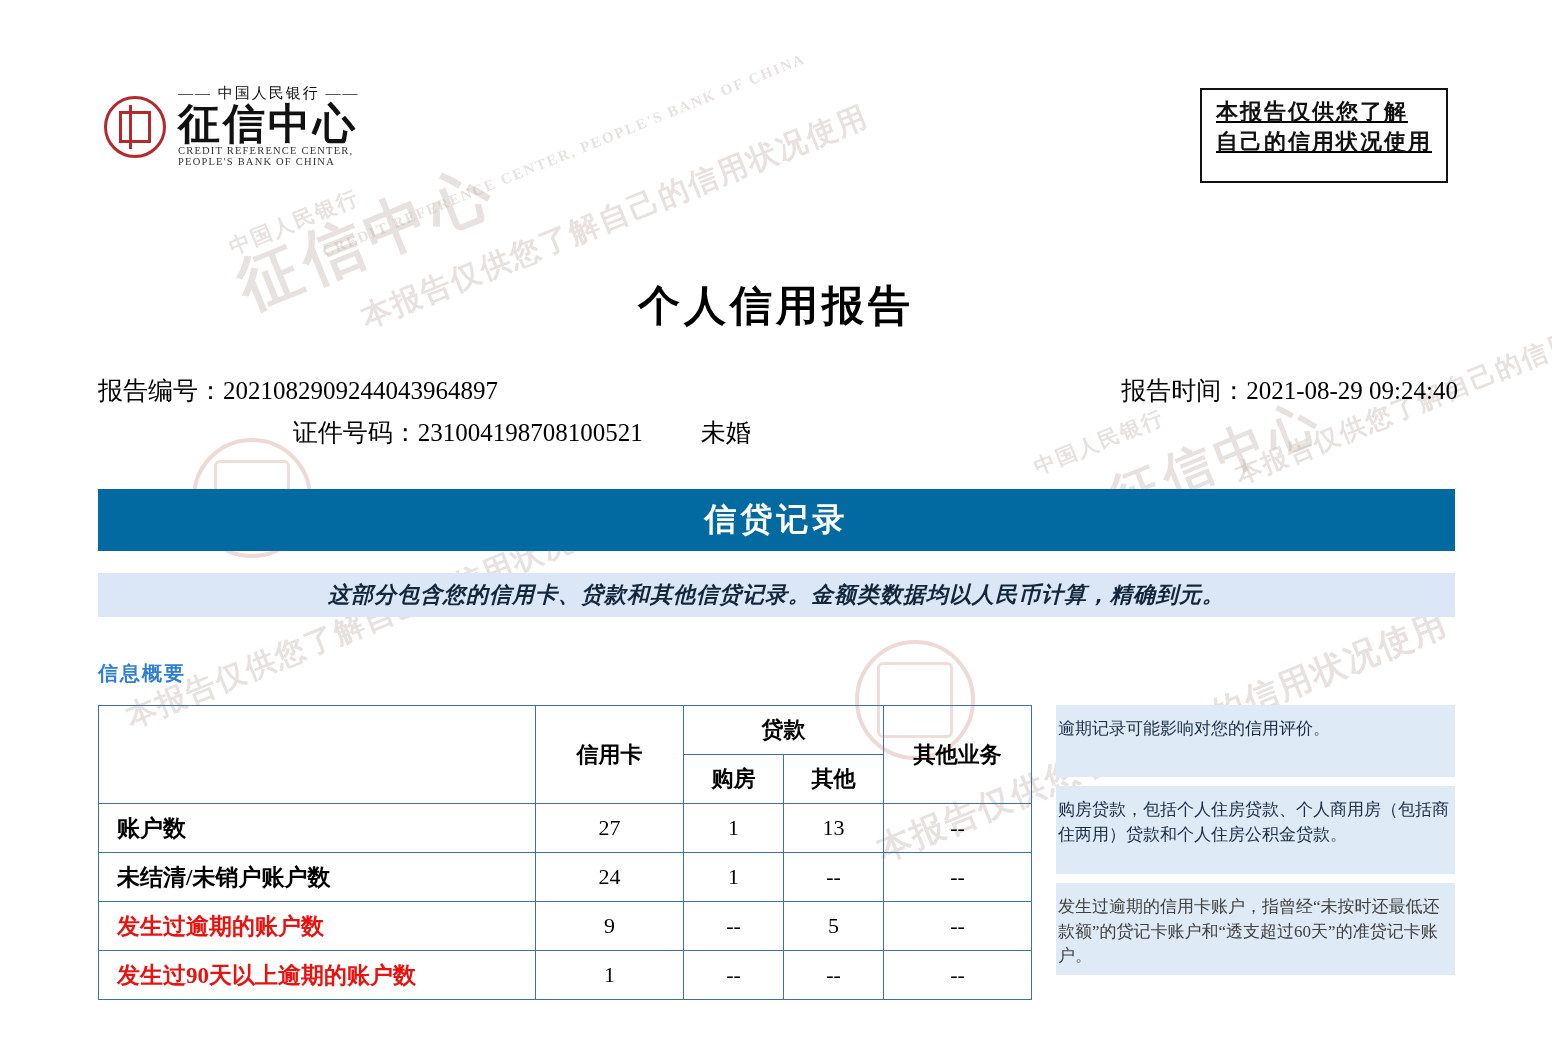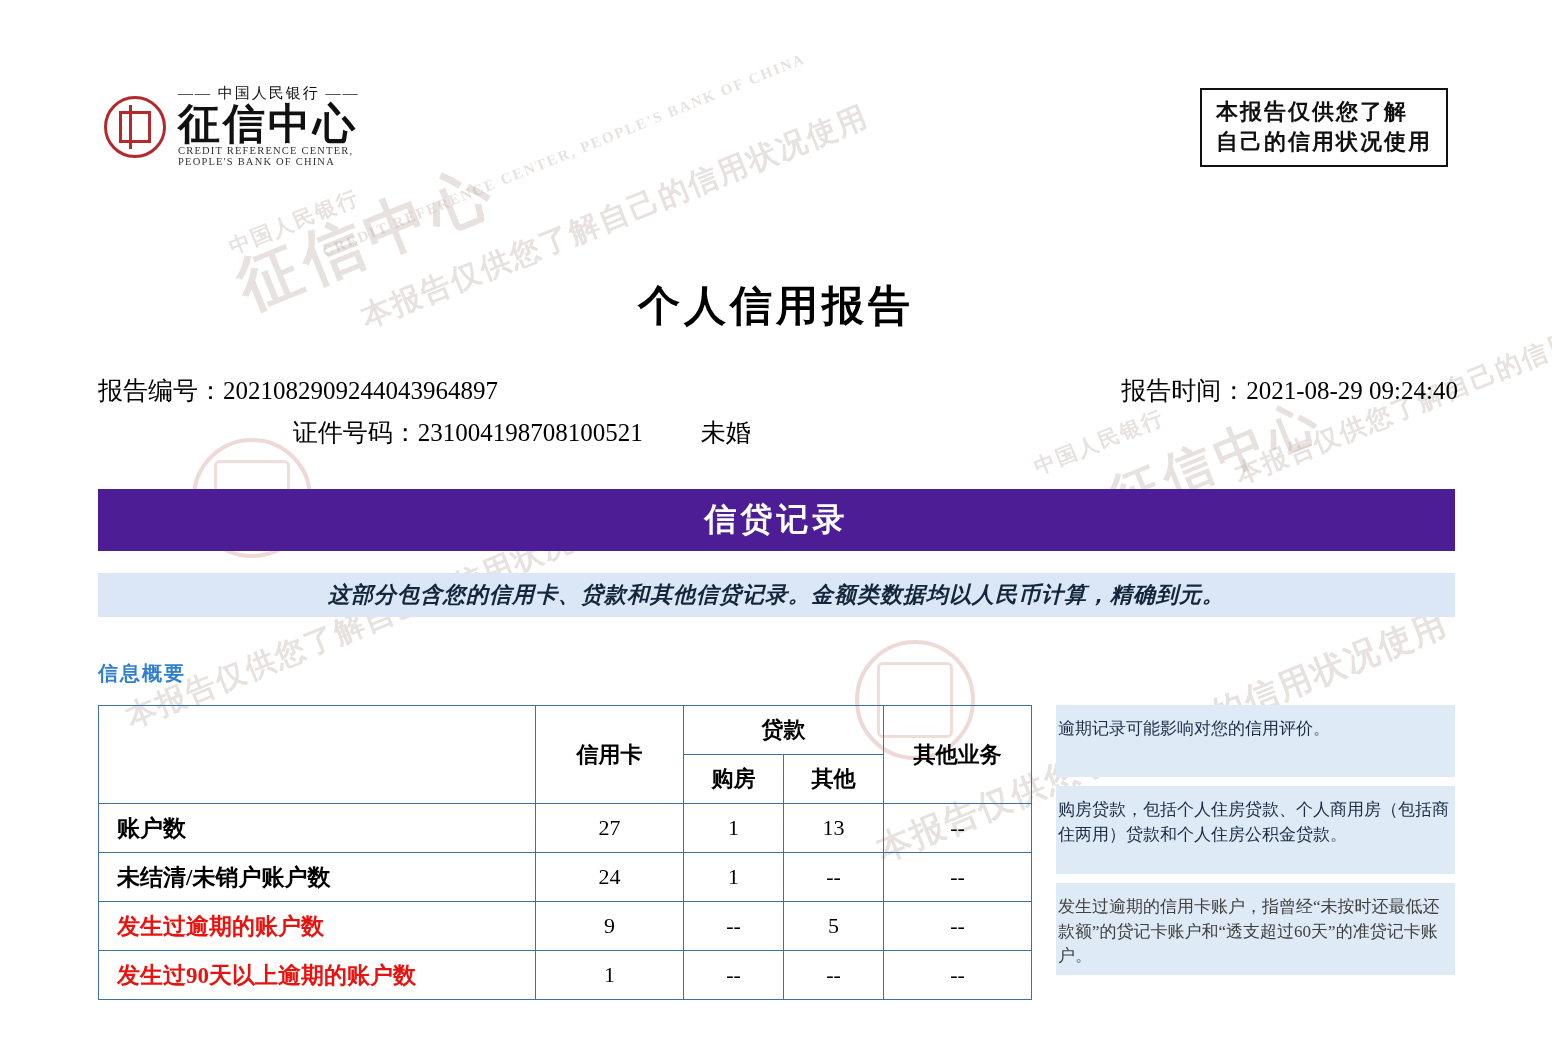--- a/index.html
+++ b/index.html
@@ -126,22 +126,23 @@
     color: #333;
     letter-spacing: 1.2px;
     font-family: "Liberation Serif", serif;
   }
 
   .notice-box {
     position: absolute;
     right: 104px;
     top: 10px;
     border: 2px solid #111;
-    padding: 7px 14px 9px 14px;
+    padding: 7px 14px 25px 14px;
     line-height: 1.35;
+    text-decoration: underline;
   }
   .notice-box div {
     font-size: 22px;
     font-weight: bold;
     letter-spacing: 2px;
     color: #111;
     font-family: "Liberation Serif", serif;
     white-space: nowrap;
   }
 
@@ -176,21 +177,21 @@
   .seg-gap { display: inline-block; width: 58px; }
   .seg-gap-sm { display: inline-block; width: 28px; }
 
   
   .section-banner {
     position: absolute;
     top: 489px;
     left: 98px;
     width: 1357px;
     height: 62px;
-    background: #4c1d95;
+    background: #0369a1;
     color: #ffffff;
     font-size: 32px;
     font-weight: bold;
     letter-spacing: 4px;
     display: flex;
     align-items: center;
     justify-content: center;
   }
   .section-note {
     position: absolute;

